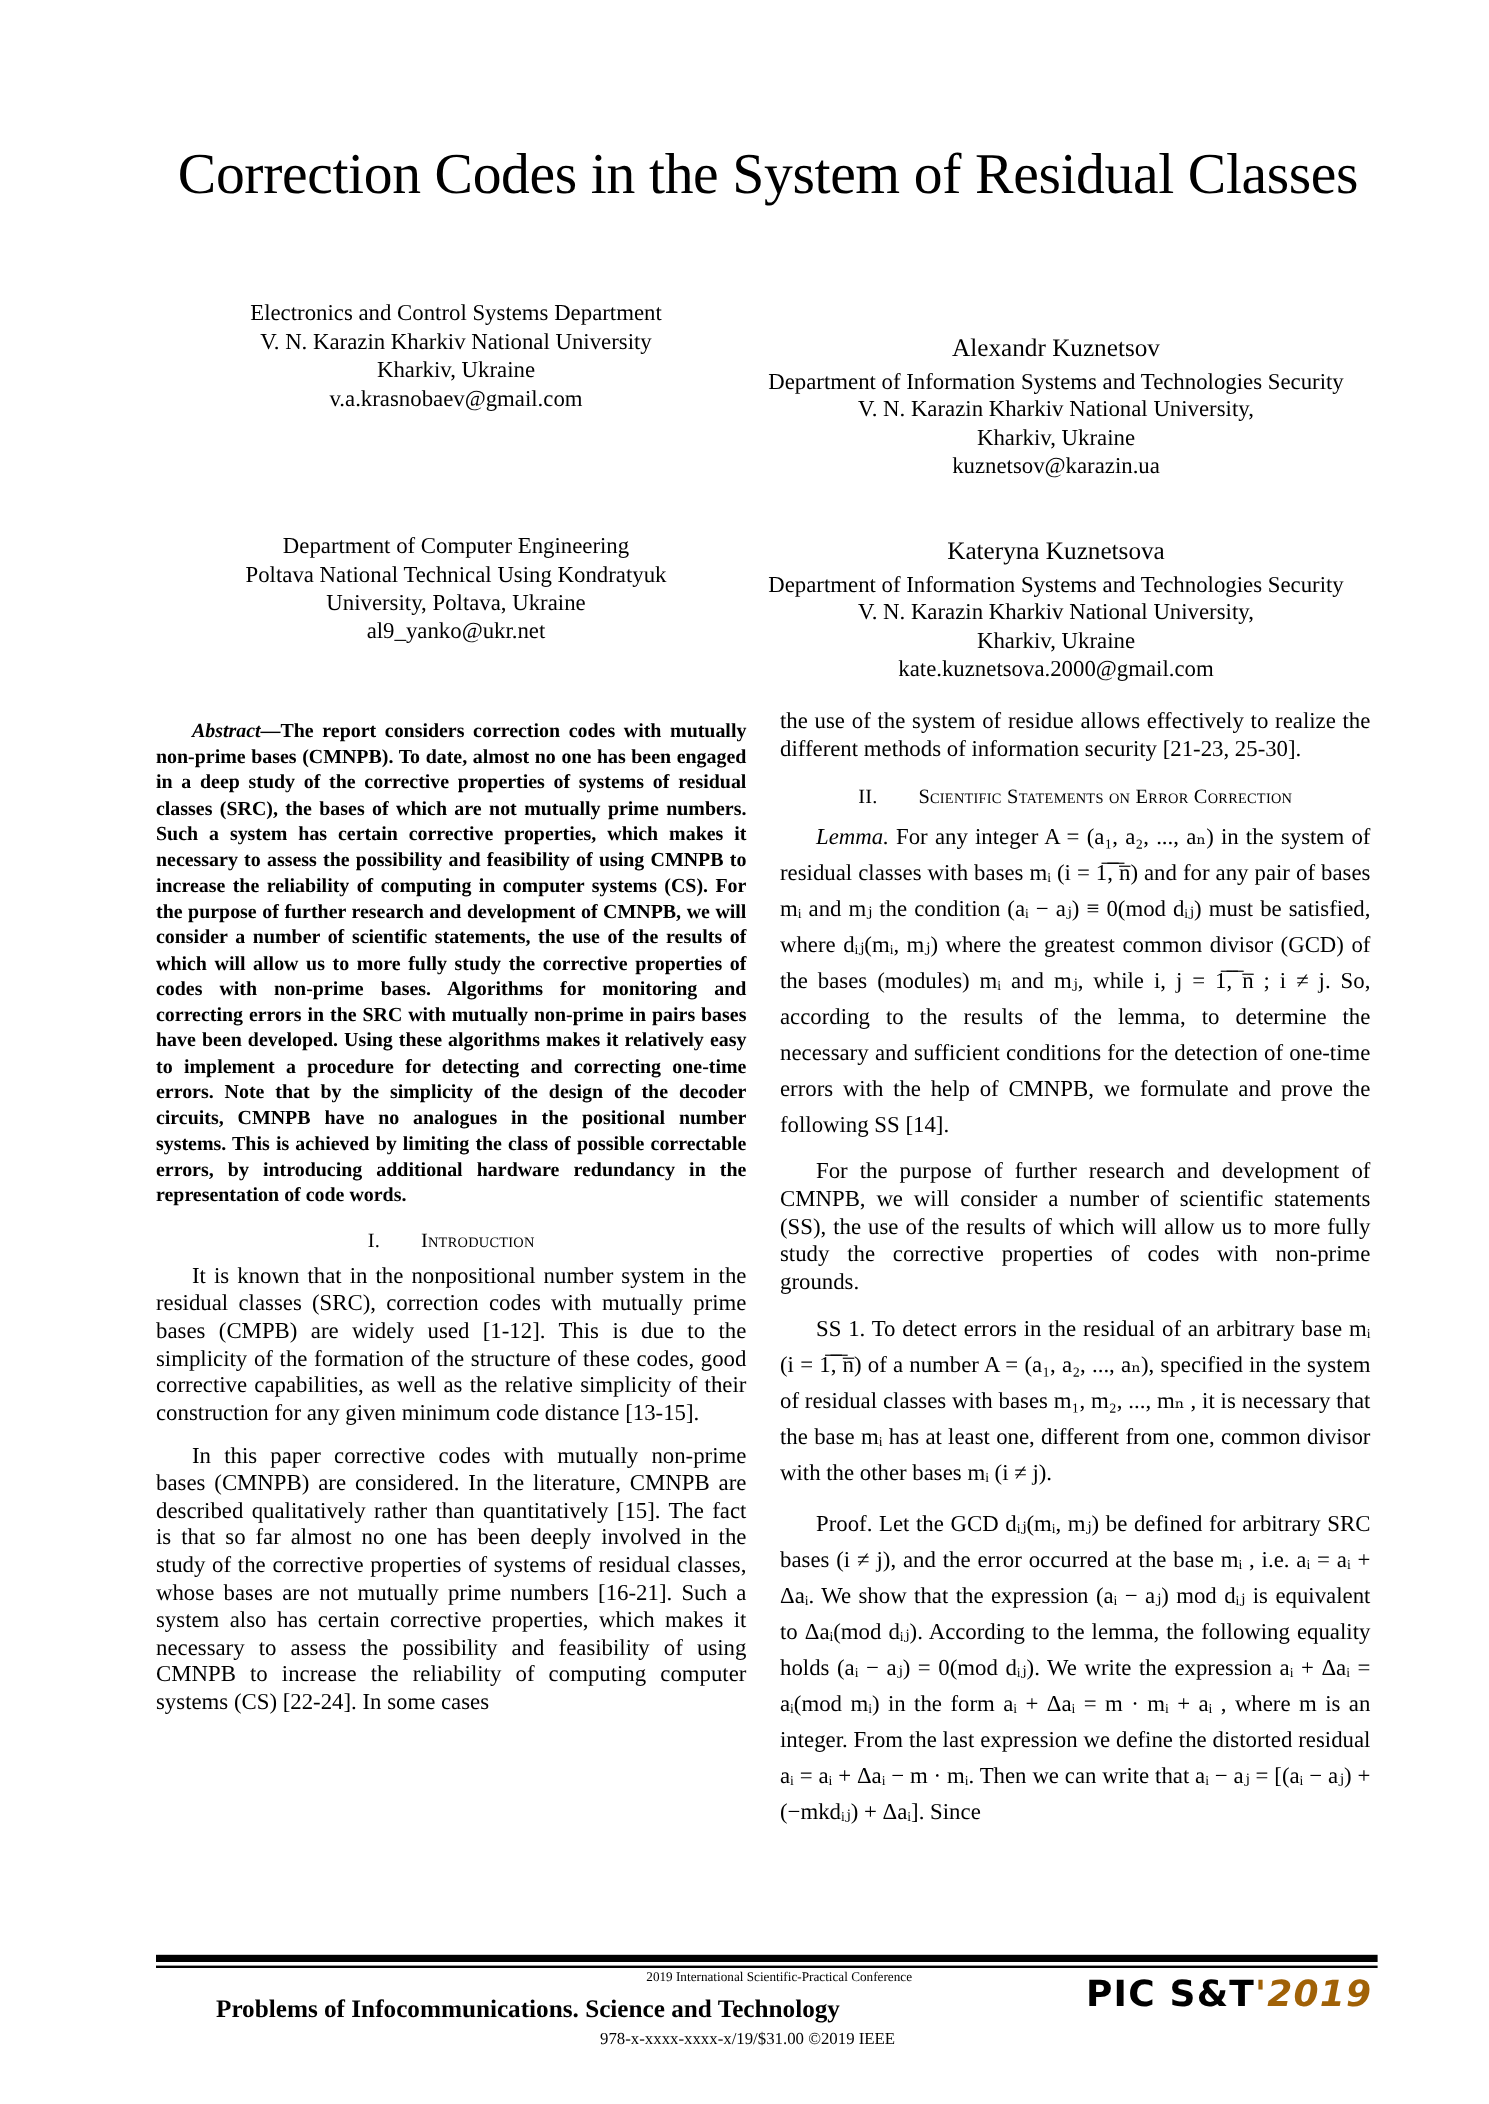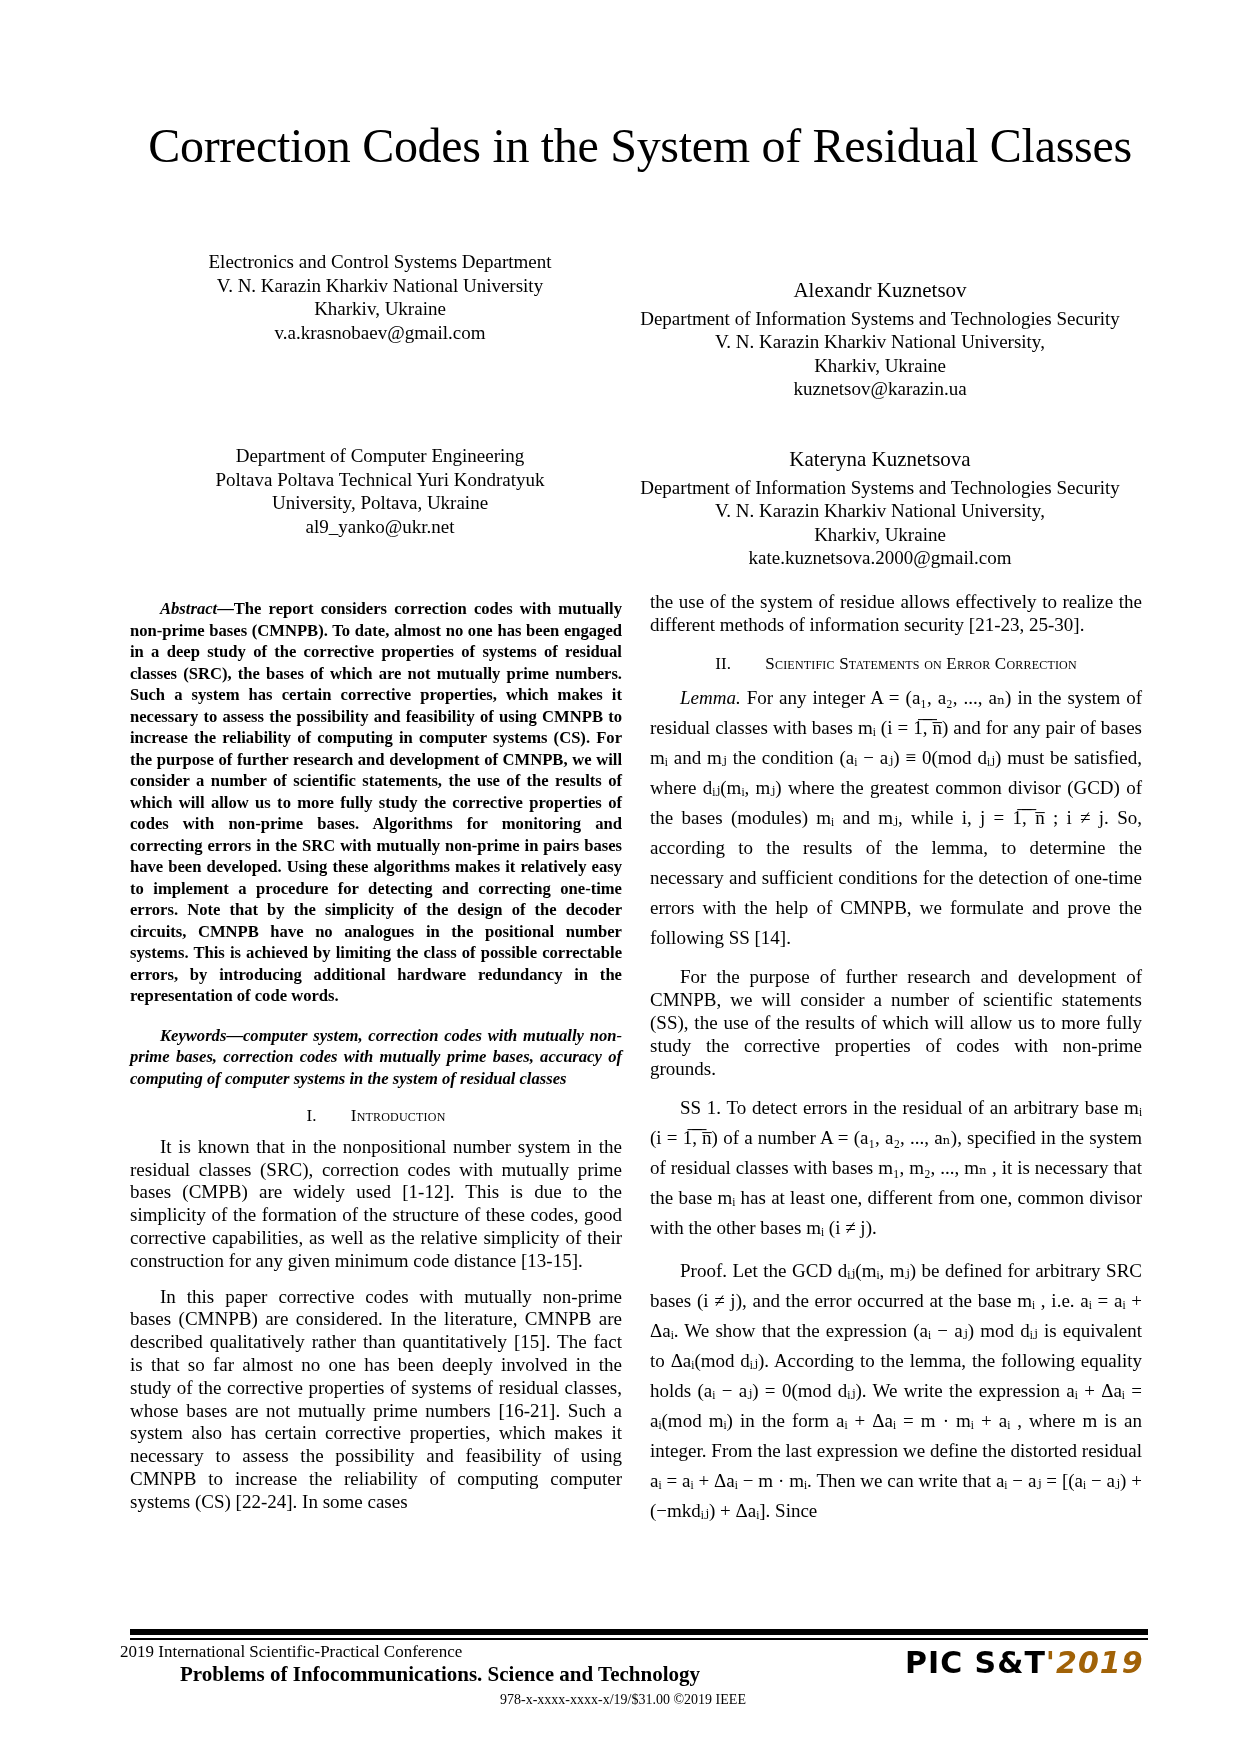--- a/index.html
+++ b/index.html
@@ -14,21 +14,21 @@
   .indent { text-indent:30px; }
   .abstract { font-weight:bold; font-size:16.6px; line-height:21.5px; }
   .abstract i, .kw i { font-weight:bold; }
   .kw { font-weight:bold; font-style:italic; font-size:16.6px; line-height:21.5px; margin-top:18px !important; }
   .sect { text-align:center; font-size:17px; margin:16px 0 8px 0 !important; font-variant:small-caps; letter-spacing:0.2px; }
   .sect .num { margin-right:34px; font-variant:normal; }
   .gap { margin-top:13px !important; }
   .mathline { line-height:30px; }
   .footer-rule1 { position:absolute; left:130px; width:1018px; top:1629px; height:6px; background:#000; }
   .footer-rule2 { position:absolute; left:130px; width:1018px; top:1638px; height:2px; background:#000; }
-  .conf1 { position:absolute; left:120px; width:640px; top:1642px; text-align:left; font-size:17px; }
+  .conf1 { position:absolute; left:120px; width:640px; top:1642px; text-align:right; font-size:11px; }
   .conf2 { position:absolute; left:120px; width:640px; top:1662px; text-align:center; font-size:21px; font-weight:bold; }
   .isbn { position:absolute; left:283px; width:680px; top:1692px; text-align:center; font-size:14px; }
   .logo { position:absolute; left:905px; top:1645px; font-family:"DejaVu Sans", sans-serif; font-weight:bold; font-size:30px; letter-spacing:1px; }
   .logo .yr { color:#a16207; font-style:italic; }
 </style>
 </head>
 <body>
 
 <div class="title">Correction Codes in the System of Residual Classes</div>
 
@@ -42,36 +42,35 @@
 <div class="author" style="left:610px;width:540px;top:279px;">
   <div class="name">Alexandr Kuznetsov</div>
   <div>Department of Information Systems and Technologies Security</div>
   <div>V. N. Karazin Kharkiv National University,</div>
   <div>Kharkiv, Ukraine</div>
   <div>kuznetsov@karazin.ua</div>
 </div>
 
 <div class="author" style="left:150px;width:460px;top:444px;">
   <div>Department of Computer Engineering</div>
-  <div>Poltava Poltava Technical Yuri Kondratyuk</div>
+  <div>Poltava National Technical Using Kondratyuk</div>
   <div>University, Poltava, Ukraine</div>
   <div>al9_yanko@ukr.net</div>
 </div>
 
 <div class="author" style="left:610px;width:540px;top:448px;">
   <div class="name">Kateryna Kuznetsova</div>
   <div>Department of Information Systems and Technologies Security</div>
   <div>V. N. Karazin Kharkiv National University,</div>
   <div>Kharkiv, Ukraine</div>
   <div>kate.kuznetsova.2000@gmail.com</div>
 </div>
 
 <div class="col" style="left:130px;top:598px;">
   <p class="abstract indent"><i>Abstract</i><span>—The report considers correction codes with mutually non-prime bases (CMNPB). To date, almost no one has been engaged in a deep study of the corrective properties of systems of residual classes (SRC), the bases of which are not mutually prime numbers. Such a system has certain corrective properties, which makes it necessary to assess the possibility and feasibility of using CMNPB to increase the reliability of computing in computer systems (CS). For the purpose of further research and development of CMNPB, we will consider a number of scientific statements, the use of the results of which will allow us to more fully study the corrective properties of codes with non-prime bases. Algorithms for monitoring and correcting errors in the SRC with mutually non-prime in pairs bases have been developed. Using these algorithms makes it relatively easy to implement a procedure for detecting and correcting one-time errors. Note that by the simplicity of the design of the decoder circuits, CMNPB have no analogues in the positional number systems. This is achieved by limiting the class of possible correctable errors, by introducing additional hardware redundancy in the representation of code words.</span></p>
-  <p class="kw indent">Keywords—computer system, correction codes with mutually non-prime bases, correction codes with mutually prime bases, accuracy of computing of computer systems in the system of residual classes</p>
   <p class="sect"><span class="num">I.</span><span>Introduction</span></p>
   <p class="indent">It is known that in the nonpositional number system in the residual classes (SRC), correction codes with mutually prime bases (CMPB) are widely used [1-12]. This is due to the simplicity of the formation of the structure of these codes, good corrective capabilities, as well as the relative simplicity of their construction for any given minimum code distance [13-15].</p>
   <p class="indent gap">In this paper corrective codes with mutually non-prime bases (CMNPB) are considered. In the literature, CMNPB are described qualitatively rather than quantitatively [15]. The fact is that so far almost no one has been deeply involved in the study of the corrective properties of systems of residual classes, whose bases are not mutually prime numbers [16-21]. Such a system also has certain corrective properties, which makes it necessary to assess the possibility and feasibility of using CMNPB to increase the reliability of computing computer systems (CS) [22-24]. In some cases</p>
 </div>
 
 <div class="col" style="left:650px;top:591px;">
   <p>the use of the system of residue allows effectively to realize the different methods of information security [21-23, 25-30].</p>
   <p class="sect"><span class="num">II.</span><span>Scientific Statements on Error Correction</span></p>
   <p class="indent mathline"><i>Lemma.</i><span> For any integer A = (a₁, a₂, ..., aₙ) in the system of residual classes with bases mᵢ  (i = 1̅,̅ ̅n̅) and for any pair of bases mᵢ and mⱼ the condition (aᵢ − aⱼ) ≡ 0(mod dᵢⱼ) must be satisfied, where dᵢⱼ(mᵢ, mⱼ) where the greatest common divisor (GCD) of the bases (modules) mᵢ and mⱼ, while i, j = 1̅,̅ ̅n̅ ; i ≠ j. So, according to the results of the lemma, to determine the necessary and sufficient conditions for the detection of one-time errors with the help of CMNPB, we formulate and prove the following SS [14].</span></p>
   <p class="indent gap">For the purpose of further research and development of CMNPB, we will consider a number of scientific statements (SS), the use of the results of which will allow us to more fully study the corrective properties of codes with non-prime grounds.</p>

